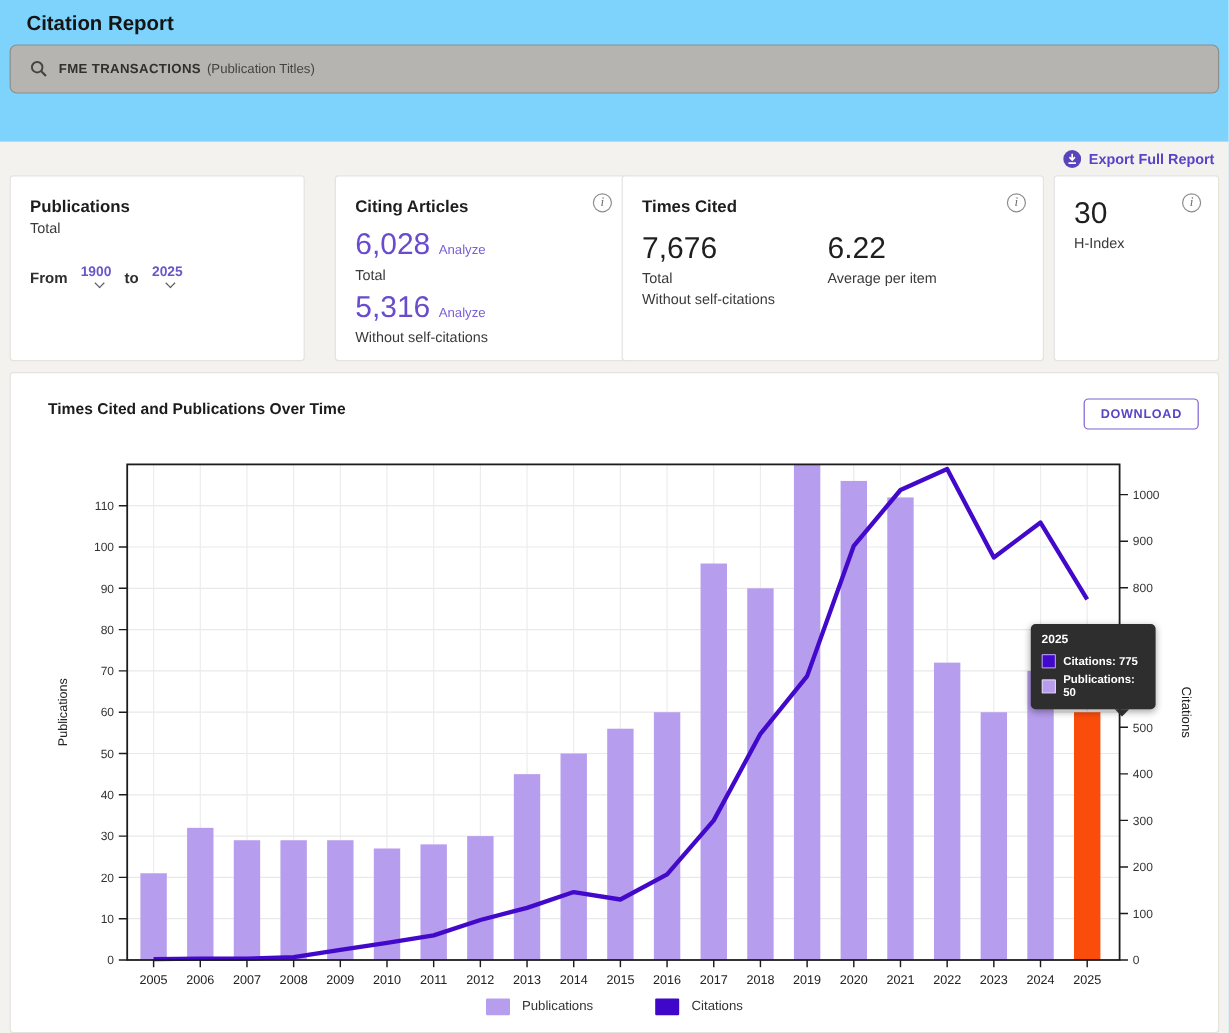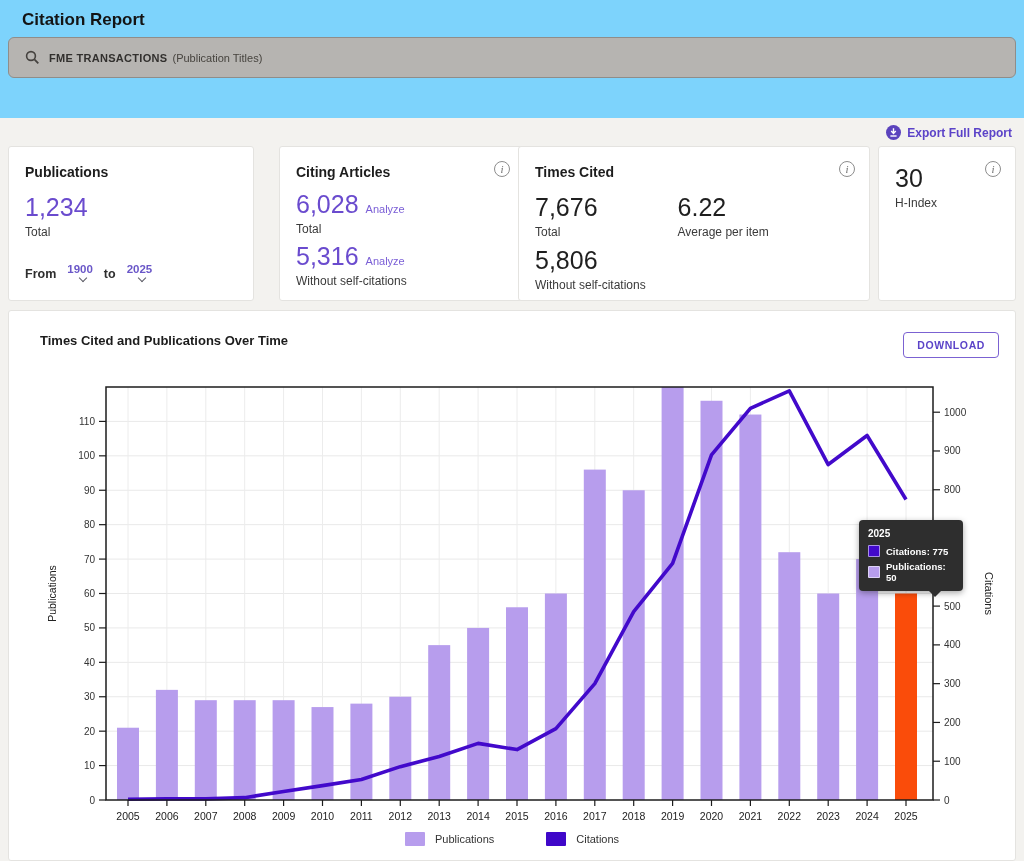--- a/index.html
+++ b/index.html
@@ -36,21 +36,21 @@
   .sub   { font-size:12px; color:#3a3a3a; margin:3px 16px 0; }
   .big-line { display:flex; align-items:baseline; margin:10px 16px 0; }
   .big-line .num { font-size:25px; color:#6a4bce; }
   .analyze { font-size:11px; color:#7a5ed6; margin-left:7px; cursor:pointer; }
 
   .fromrow { margin:24px 16px 0; font-size:12.5px; color:#2e2e2e; display:flex; align-items:center; gap:11px;font-weight:bold; }
   .year-select { color:#6a57c8; font-size:11.5px; display:inline-flex; align-items:center; cursor:pointer;flex-direction:column; }
   .chev { width:6px; height:6px; border-right:1.5px solid #5c5c66; border-bottom:1.5px solid #5c5c66;
           transform:rotate(45deg); display:inline-block; margin-left:5px; margin-bottom:3px; }
 
-  .cols { display:flex; gap:0; }
+  .cols { display:flex; gap:12px; }
   .cols .col2 { margin-left:48px; }
 
   .info-icon { position:absolute; top:14px; right:14px; width:16px; height:16px; border-radius:50%;
                border:1.3px solid #8d8d8d; color:#6e6e6e; cursor:pointer; }
   .info-icon::after { content:"i"; font-family:"Liberation Serif", serif; font-style:italic;
                       font-size:11px; position:absolute; left:5.5px; top:0.5px; }
 
   
   .chart-card { position:absolute; left:8px; top:310px; width:1008px; height:551px;
                 background:#fff; border:1px solid #e4e3e0; border-radius:3px; }
@@ -99,21 +99,20 @@
     <svg width="15" height="15" viewBox="0 0 15 15">
       <circle cx="7.5" cy="7.5" r="7.5" fill="#5b43bd"></circle>
       <path d="M7.5 3.2 v4.6 M5.2 6 l2.3 2.4 2.3-2.4" fill="none" stroke="#fff" stroke-width="1.4"></path>
       <line x1="4.4" y1="11" x2="10.6" y2="11" stroke="#fff" stroke-width="1.4"></line>
     </svg>
     <span>Export Full Report</span>
   </div>
 
   <div class="card card-publications">
     <div class="card-title">Publications</div>
-    <div class="big">1,234</div>
     <div class="sub">Total</div>
     <div class="fromrow">
       <span>From</span>
       <span class="year-select">
         <span>1900</span>
           <span class="chev"></span>
       </span>
       <span>to</span>
       <span class="year-select">
         <span>2025</span>
@@ -143,21 +142,20 @@
     <div class="cols">
       <div class="col1">
         <div class="big dark">7,676</div>
         <div class="sub">Total</div>
       </div>
       <div class="col2">
         <div class="big dark">6.22</div>
         <div class="sub">Average per item</div>
       </div>
     </div>
-    <div class="big dark" style="margin-top:7px;">5,806</div>
     <div class="sub">Without self-citations</div>
   </div>
 
   <div class="card card-hindex">
     <span class="info-icon"></span>
     <div class="big dark" style="margin-top:17px;">30</div>
     <div class="sub">H-Index</div>
   </div>
 
   <div class="chart-card">

